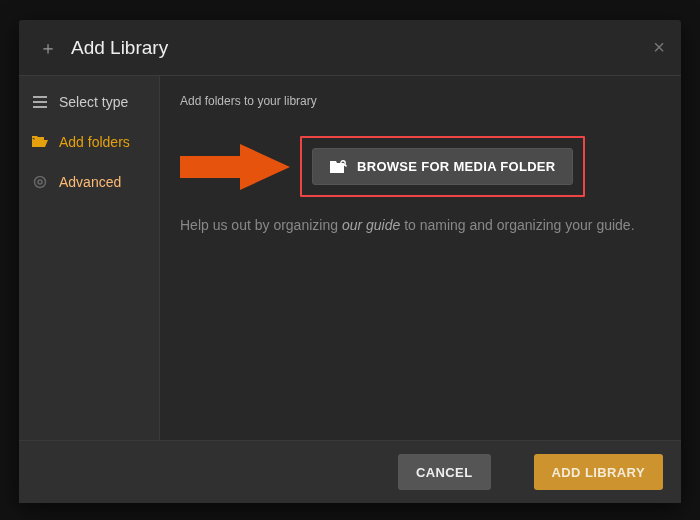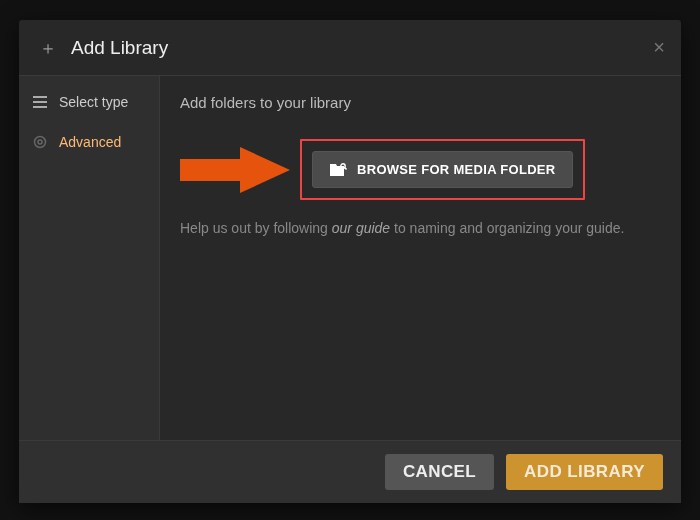--- a/index.html
+++ b/index.html
@@ -79,21 +79,21 @@
   .side-item.active { color: #e5a00d; }
   .side-item.disabled { color: #fdba74; }
   .content {
     flex: 1;
     padding: 18px 20px 20px 20px;
     position: relative;
     color: #ccc;
   }
   .content-head {
     color: #bbb;
-    font-size: 15px;
+    font-size: 12px;
     margin-bottom: 28px;
   }
   .browse-row {
     display: flex;
     align-items: center;
     margin-bottom: 20px;
   }
   .arrow-wrap {
     width: 120px;
     display: flex;
@@ -131,27 +131,28 @@
     justify-content: flex-end;
     align-items: center;
     padding: 0 18px;
     gap: 12px;
     background: #303030;
   }
   .btn {
     height: 36px;
     padding: 0 18px;
     border-radius: 3px;
-    font-size: 17px;
+    font-size: 13px;
     font-weight: 700;
     letter-spacing: 0.4px;
     display: flex;
     align-items: center;
     cursor: pointer;
     border: none;
+    margin-left: 31px;
   }
   .btn-cancel { background: #555; color: #eee; }
   .btn-primary { background: #cc932f; color: #f5ead6; }
 </style>
 </head>
 <body>
 
 <div class="modal">
 
   <div class="modal-header">
@@ -170,20 +171,28 @@
               <g stroke="#ccc" stroke-width="1.6">
                 <line x1="0" y1="1" x2="14" y2="1"></line>
                 <line x1="0" y1="6" x2="14" y2="6"></line>
                 <line x1="0" y1="11" x2="14" y2="11"></line>
               </g>
             </svg>
         </span>
         <span>Select type</span>
       </div>
 
+      <div class="side-item active">
+        <span class="icon">
+          <svg width="16" height="12" viewBox="0 0 16 12">
+              <path fill="#e5a00d" d="M0 2 L0 11 L13 11 L16 4 L3 4 L2 2 Z M0 2 L0 0 L5 0 L6 1 L12 1 L12 4 L3 4 Z"></path>
+            </svg>
+        </span>
+        <span>Add folders</span>
+      </div>
 
       <div class="side-item disabled">
         <span class="icon">
           <svg width="14" height="14" viewBox="0 0 14 14">
               <circle cx="7" cy="7" r="5.5" fill="none" stroke="#666" stroke-width="1.5"></circle>
               <circle cx="7" cy="7" r="2" fill="none" stroke="#666" stroke-width="1.5"></circle>
             </svg>
         </span>
         <span>Advanced</span>
       </div>
@@ -208,21 +217,21 @@
                 <circle cx="14" cy="3" r="2.2" fill="none" stroke="#fff" stroke-width="1.4"></circle>
                 <line x1="15.5" y1="4.5" x2="17.5" y2="6.5" stroke="#fff" stroke-width="1.6"></line>
               </svg>
             </span>
             <span>BROWSE FOR MEDIA FOLDER</span>
           </div>
         </div>
       </div>
 
       <div class="help-line">
-        <span>Help us out by following </span><a>our guide</a><span> to naming and organizing your guide.</span>
+        <span>Help us out by organizing </span><a>our guide</a><span> to naming and organizing your guide.</span>
       </div>
 
     </div>
 
   </div>
 
   <div class="modal-footer">
     <button class="btn btn-cancel">CANCEL</button>
     <button class="btn btn-primary">ADD LIBRARY</button>
   </div>

